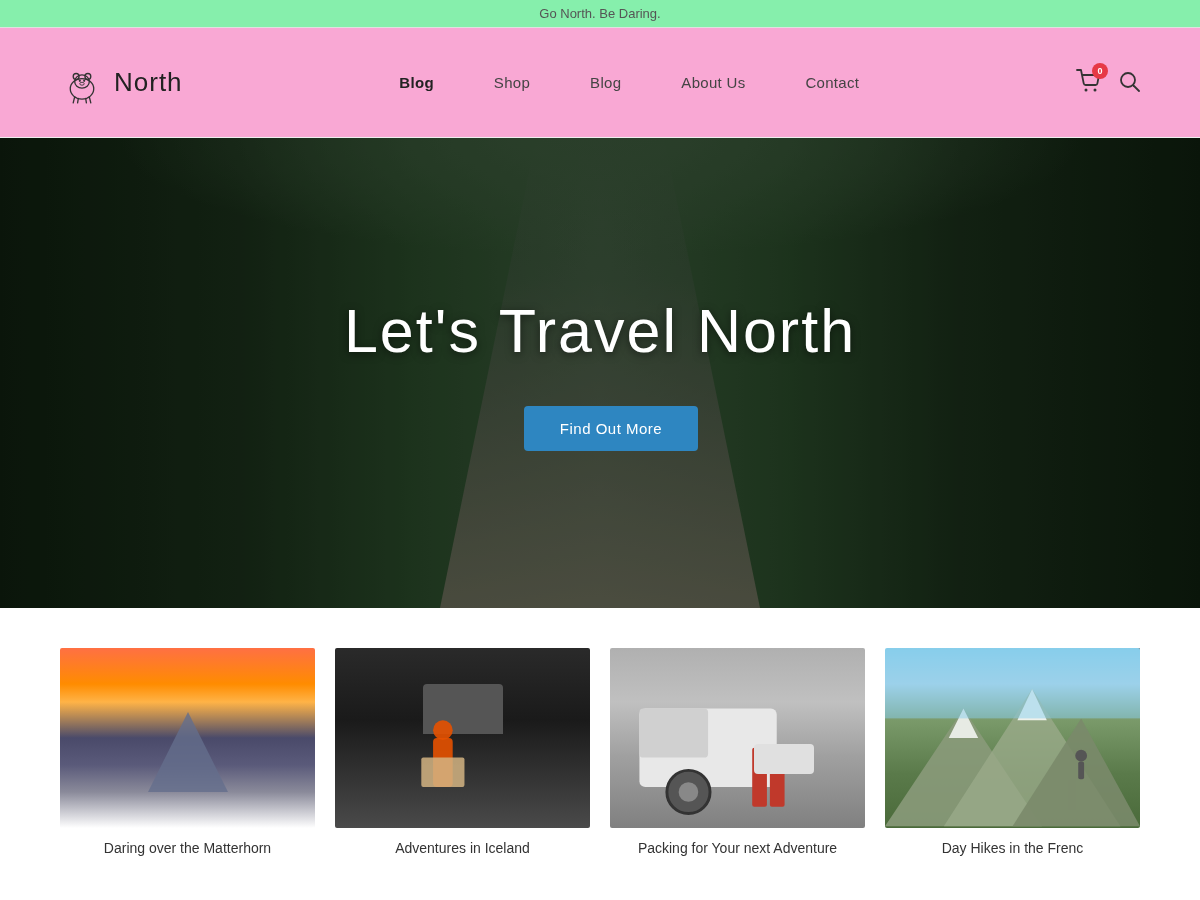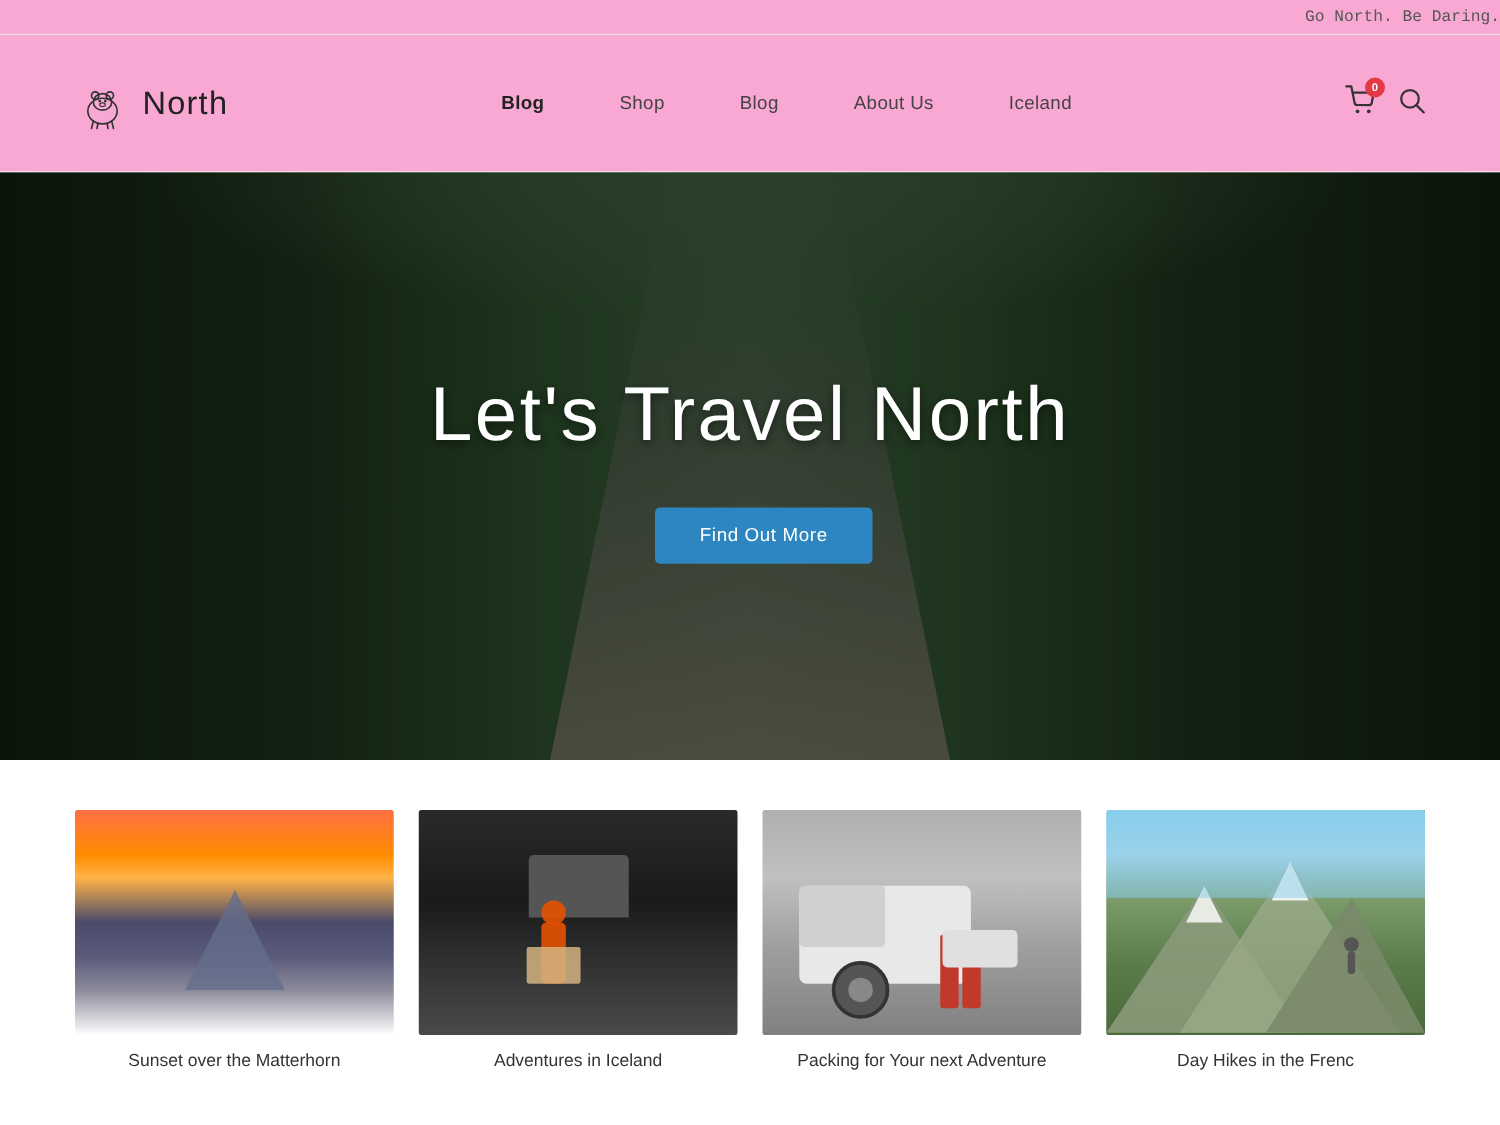--- a/index.html
+++ b/index.html
@@ -1,26 +1,25 @@
 <!DOCTYPE html>
 <html><head>
   <meta charset="utf-8">
   <style>
     * { margin: 0; padding: 0; box-sizing: border-box; }
     body { font-family: -apple-system, BlinkMacSystemFont, 'Segoe UI', sans-serif; background: #fff; }
 
     
     .top-bar {
-      background: #f9a8d4;
-      text-align: right;
+      background: #86efac;
+      text-align: center;
       padding: 6px 0;
       font-size: 13px;
       color: #555;
       border-bottom: 1px solid #e0e0e0;
-      font-family: Liberation Mono, monospace;
     }
 
     
     header {
       display: flex;
       align-items: center;
       justify-content: space-between;
       padding: 0 60px;
       height: 110px;
       background: #f9a8d4;
@@ -302,21 +301,21 @@
       <line x1="40" y1="49" x2="42" y2="57" stroke="#333" stroke-width="1.8" stroke-linecap="round"></line>
     </svg>
     <span class="logo-text">North</span>
   </a>
 
   <nav>
     <a href="#" class="active">Blog</a>
     <a href="#">Shop</a>
     <a href="#">Blog</a>
     <a href="#">About Us</a>
-    <a href="#">Iceland</a>
+    <a href="#">Contact</a>
   </nav>
 
   <div class="header-icons">
     <div class="cart-wrapper">
       <svg width="26" height="24" viewBox="0 0 26 24" fill="none">
         <path d="M1 1h4l2.7 13.4a2 2 0 0 0 2 1.6h9.7a2 2 0 0 0 2-1.6L23 6H6" stroke="#333" stroke-width="1.8" stroke-linecap="round" stroke-linejoin="round" fill="none"></path>
         <circle cx="10" cy="21" r="1.5" fill="#333"></circle>
         <circle cx="19" cy="21" r="1.5" fill="#333"></circle>
       </svg>
       <span class="cart-badge">0</span>
@@ -344,21 +343,21 @@
 <section class="gallery-section">
   <div class="gallery-nav">
     <button class="gallery-nav-btn">‹</button>
     <button class="gallery-nav-btn">›</button>
   </div>
 
   <div class="gallery-grid">
 
     <div class="gallery-item">
       <div class="gallery-img img-matterhorn"></div>
-      <div class="gallery-caption">Sunset over the Matterhorn</div>
+      <div class="gallery-caption">Daring over the Matterhorn</div>
     </div>
 
     <div class="gallery-item">
       <div class="gallery-img img-iceland">
 
         <svg width="100%" height="100%" viewBox="0 0 260 180" style="position:absolute;top:0;left:0;">
 
           <rect x="100" y="90" width="20" height="50" rx="4" fill="#e65100" opacity="0.9"></rect>
           <circle cx="110" cy="82" r="10" fill="#e65100" opacity="0.9"></circle>
 

